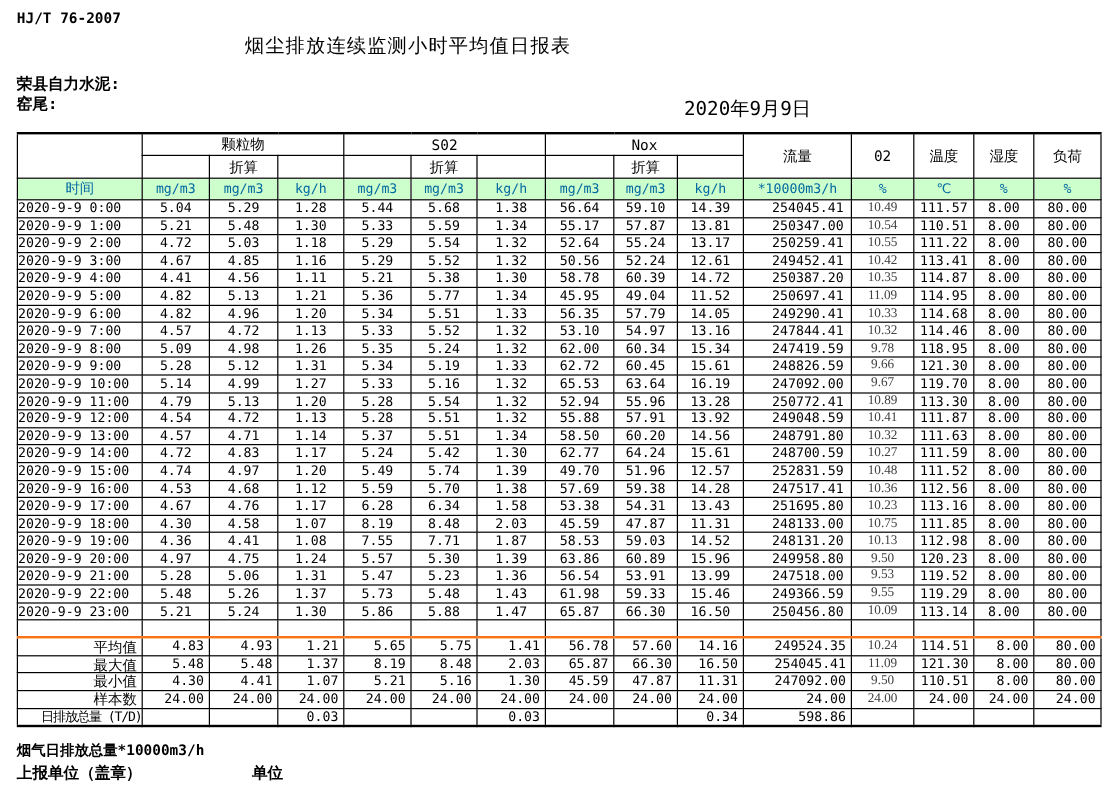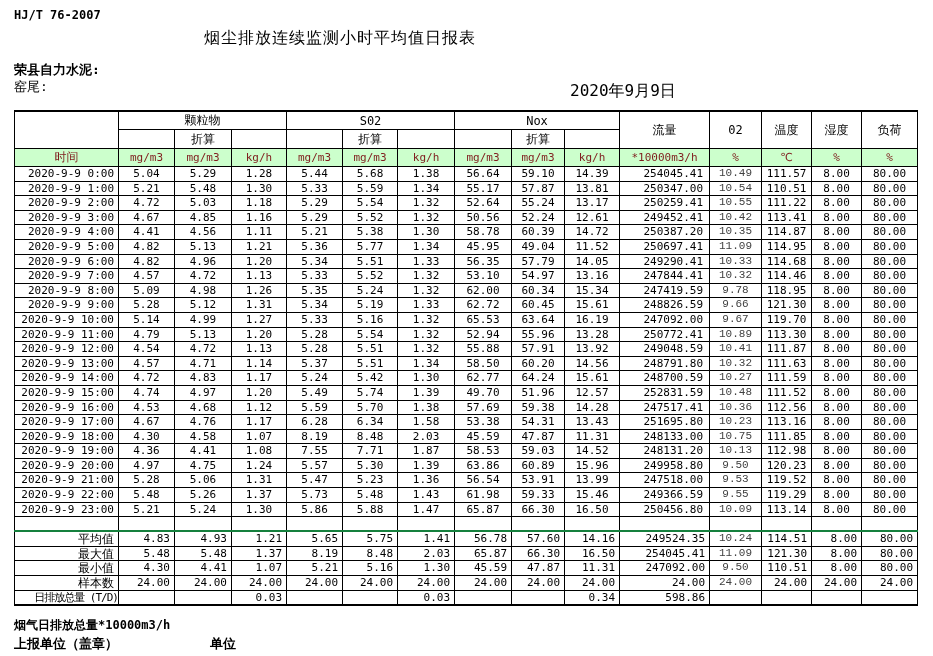--- a/index.html
+++ b/index.html
@@ -2,45 +2,45 @@
 <html><head>
 <meta charset="utf-8">
 <style>
   html,body{margin:0;padding:0;background:#fff;}
   body{width:933px;height:656px;position:relative;overflow:hidden;
        font-family:"DejaVu Sans Mono","DejaVu Sans",monospace;color:#000;}
   .abs{position:absolute;white-space:nowrap;}
   #std{left:14px;top:8px;font-size:12px;font-weight:bold;}
   #title{left:204px;top:28px;font-size:16px;font-weight:normal;letter-spacing:1px;}
   #company{left:14px;top:61px;font-size:13px;font-weight:bold;}
-  #stack{left:14px;top:78px;font-size:13px;font-weight:normal;}
+  #stack{left:14px;top:78px;font-size:13px;font-weight:bold;}
   #date{left:570px;top:81px;font-size:16px;}
   #note{left:14px;top:617px;font-size:12px;font-weight:bold;}
   #runit{left:14px;top:635px;font-size:13px;font-weight:bold;}
   #unit{left:210px;top:635px;font-size:13px;font-weight:bold;}
 
   #sheet{left:14px;top:110px;}
   table{border-collapse:collapse;table-layout:fixed;width:903px;
         border-top:2px solid #000;border-bottom:2px solid #000;}
   td,th{border:1px solid #000;overflow:hidden;white-space:nowrap;
         padding:0;font-weight:normal;}
   thead th{font-size:12px;text-align:center;}
   .h1 th{height:16px;}
   .h2 th{height:18px;font-size:12px;}
-  .g{background:#ccffcc;color:#7f1d1d;font-size:11px;text-align:center;height:14px;}
+  .g{background:#ccffcc;color:#0369a1;font-size:11px;text-align:center;height:14px;}
   .g.cjk{font-size:12px;}
   tbody td{font-size:11px;height:13.6px;text-align:center;line-height:13.6px;}
-  td.c-time{text-align:right;padding-right:4px;}
+  td.c-time{text-align:left;padding-right:4px;}
   td.c-flow{text-align:right;padding-right:6px;}
-  td.c-o2{font-family:Liberation Mono, monospace;color:#404040;}
+  td.c-o2{font-family:Liberation Serif, serif;color:#404040;}
   .blank-row td{height:13px;}
   .sum-row td{height:13.2px;}
   .sum-row td.c-label{text-align:right;padding-right:4px;font-size:12px;line-height:12px;}
   .sum-row td.c-r{text-align:right;padding-right:4px;}
-  .first-sum td{border-top:2px solid #15803d;}
+  .first-sum td{border-top:2px solid #f97316;}
   td.c-total-label{text-align:right;font-size:11px;letter-spacing:-1px;}
 </style>
 </head>
 <body>
 
 <div id="std" class="abs">HJ/T  76-2007</div>
 <div id="title" class="abs">烟尘排放连续监测小时平均值日报表</div>
 <div id="company" class="abs">荣县自力水泥:</div>
 <div id="stack" class="abs">窑尾:</div>
 <div id="date" class="abs">2020年9月9日</div>

